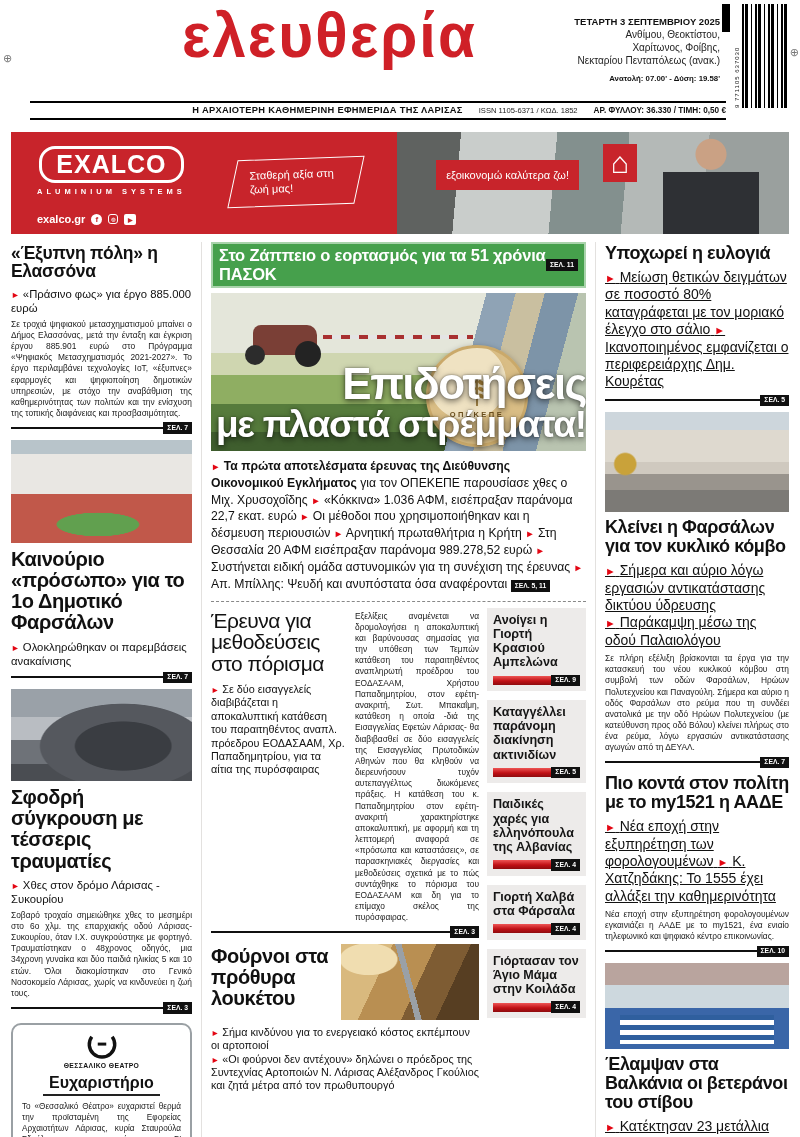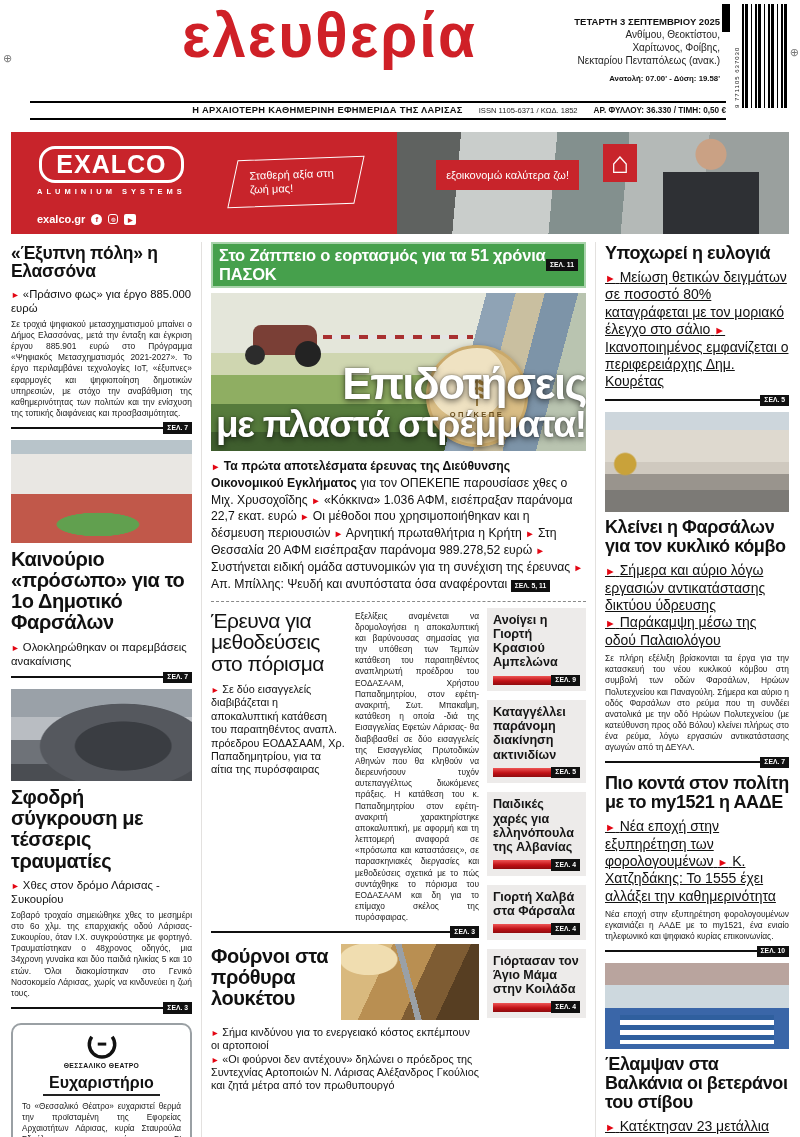--- a/index.html
+++ b/index.html
@@ -384,21 +384,21 @@
             <span class="pg">ΣΕΛ. 7</span>
           </div>
       </article>
 
       <article class="rart">
         <h3>Πιο κοντά στον πολίτη με το my1521 η ΑΑΔΕ</h3>
         <p class="sh">
           <span class="arr">►</span> <span>Νέα εποχή στην εξυπηρέτηση των φορολογουμένων</span>
           <span class="arr">►</span> <span>Κ. Χατζηδάκης: Το 1555 έχει αλλάξει την καθημερινότητα</span>
         </p>
-        <p class="body-sm">Νέα εποχή στην εξυπηρέτηση φορολογουμένων εγκαινιάζει η ΑΑΔΕ με το my1521, ένα ενιαίο τηλεφωνικό και ψηφιακό κυρίας επικοινωνίας.</p>
+        <p class="body-sm">Νέα εποχή στην εξυπηρέτηση φορολογουμένων εγκαινιάζει η ΑΑΔΕ με το my1521, ένα ενιαίο τηλεφωνικό και ψηφιακό κέντρο επικοινωνίας.</p>
         <div class="endline">
             <div class="line"></div>
             <span class="pg">ΣΕΛ. 10</span>
           </div>
       </article>
 
       <article class="rart">
         <div class="photo ph-athletes">
           <div class="flagstripes"></div>
         </div>

